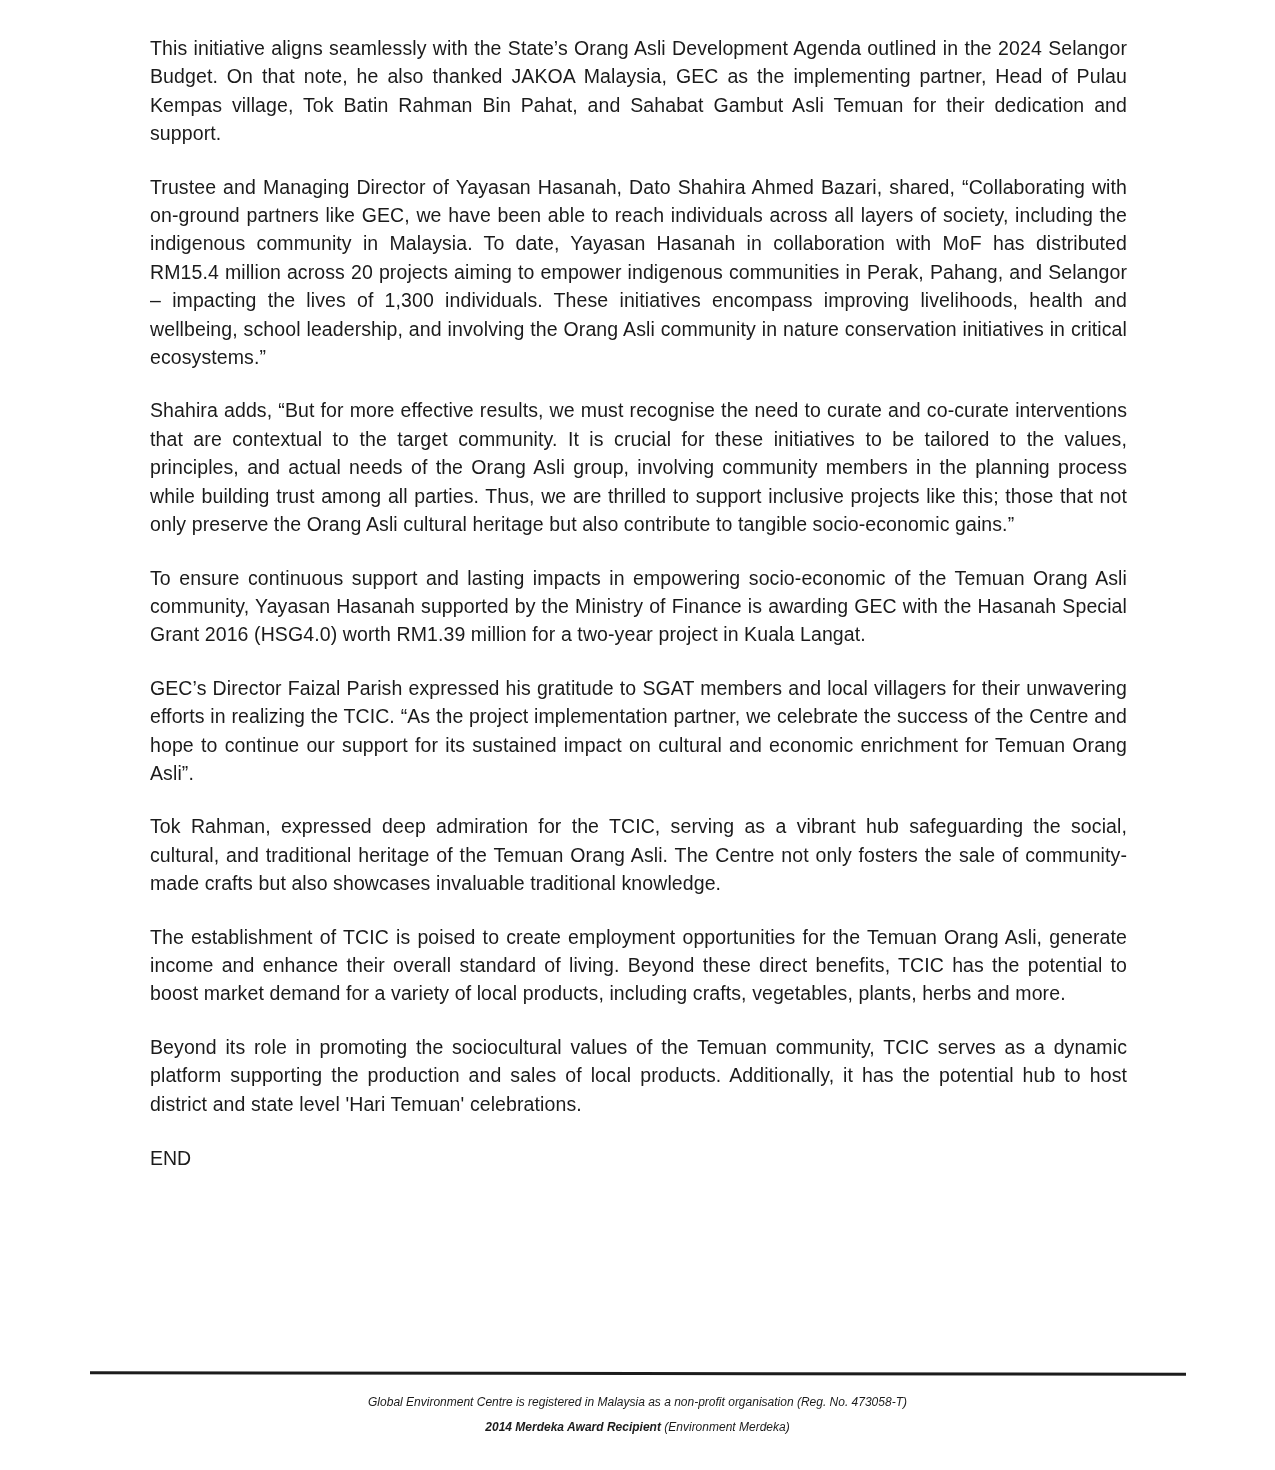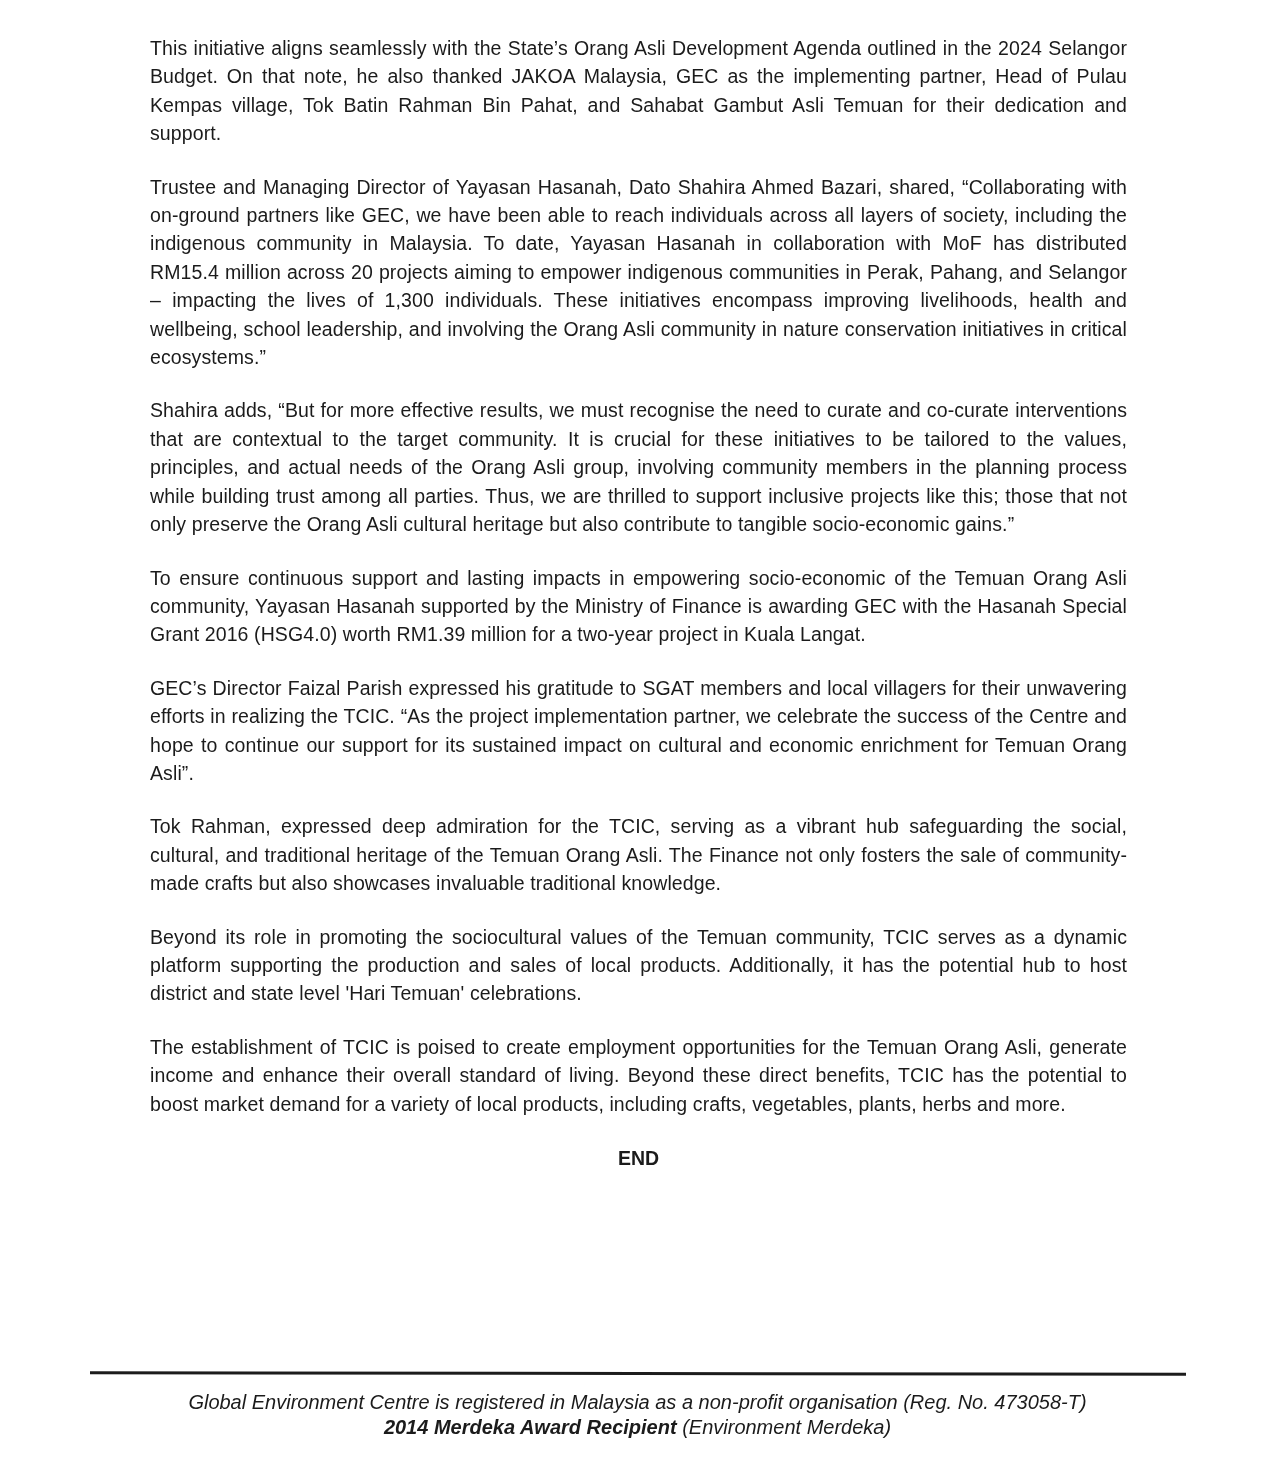--- a/index.html
+++ b/index.html
@@ -27,61 +27,61 @@
     font-size: 19.5px;
     line-height: 28.4px;
     text-align: justify;
     letter-spacing: 0.1px;
   }
   .end-marker {
     margin: 0;
     padding-top: 1px;
     font-size: 19.5px;
     line-height: 28.4px;
-    font-weight: bold;
-    text-align: center;
+    font-weight: normal;
+    text-align: left;
   }
   .footer-divider {
     position: absolute;
     left: 90px;
     top: 1372px;
     width: 1096px;
     height: 2.5px;
     background: #1c1c1c;
     transform: rotate(0.08deg);
   }
   .footer {
     position: absolute;
     left: 0;
     top: 1390px;
     width: 1275px;
     text-align: center;
     font-style: italic;
-    font-size: 20px;
+    font-size: 12px;
     line-height: 25px;
     color: #1b1b1b;
   }
   .footer .award-bold {
     font-weight: bold;
   }
 </style>
 </head>
 <body>
 
 <div class="page">
 
   <div class="content">
     <p class="body-para">This initiative aligns seamlessly with the State’s Orang Asli Development Agenda outlined in the 2024 Selangor Budget. On that note, he also thanked JAKOA Malaysia, GEC as the implementing partner, Head of Pulau Kempas village, Tok Batin Rahman Bin Pahat, and Sahabat Gambut Asli Temuan for their dedication and support.</p>
     <p class="body-para">Trustee and Managing Director of Yayasan Hasanah, Dato Shahira Ahmed Bazari, shared, “Collaborating with on-ground partners like GEC, we have been able to reach individuals across all layers of society, including the indigenous community in Malaysia. To date, Yayasan Hasanah in collaboration with MoF has distributed RM15.4 million across 20 projects aiming to empower indigenous communities in Perak, Pahang, and Selangor – impacting the lives of 1,300 individuals. These initiatives encompass improving livelihoods, health and wellbeing, school leadership, and involving the Orang Asli community in nature conservation initiatives in critical ecosystems.”</p>
     <p class="body-para">Shahira adds, “But for more effective results, we must recognise the need to curate and co-curate interventions that are contextual to the target community. It is crucial for these initiatives to be tailored to the values, principles, and actual needs of the Orang Asli group, involving community members in the planning process while building trust among all parties. Thus, we are thrilled to support inclusive projects like this; those that not only preserve the Orang Asli cultural heritage but also contribute to tangible socio-economic gains.”</p>
     <p class="body-para">To ensure continuous support and lasting impacts in empowering socio-economic of the Temuan Orang Asli community, Yayasan Hasanah supported by the Ministry of Finance is awarding GEC with the Hasanah Special Grant 2016 (HSG4.0) worth RM1.39 million for a two-year project in Kuala Langat.</p>
     <p class="body-para">GEC’s Director Faizal Parish expressed his gratitude to SGAT members and local villagers for their unwavering efforts in realizing the TCIC. “As the project implementation partner, we celebrate the success of the Centre and hope to continue our support for its sustained impact on cultural and economic enrichment for Temuan Orang Asli”.</p>
-    <p class="body-para">Tok Rahman, expressed deep admiration for the TCIC, serving as a vibrant hub safeguarding the social, cultural, and traditional heritage of the Temuan Orang Asli. The Finance not only fosters the sale of community-made crafts but also showcases invaluable traditional knowledge.</p>
+    <p class="body-para">Tok Rahman, expressed deep admiration for the TCIC, serving as a vibrant hub safeguarding the social, cultural, and traditional heritage of the Temuan Orang Asli. The Centre not only fosters the sale of community-made crafts but also showcases invaluable traditional knowledge.</p>
+    <p class="body-para">The establishment of TCIC is poised to create employment opportunities for the Temuan Orang Asli, generate income and enhance their overall standard of living. Beyond these direct benefits, TCIC has the potential to boost market demand for a variety of local products, including crafts, vegetables, plants, herbs and more.</p>
     <p class="body-para">Beyond its role in promoting the sociocultural values of the Temuan community, TCIC serves as a dynamic platform supporting the production and sales of local products. Additionally, it has the potential hub to host district and state level 'Hari Temuan' celebrations.</p>
-    <p class="body-para">The establishment of TCIC is poised to create employment opportunities for the Temuan Orang Asli, generate income and enhance their overall standard of living. Beyond these direct benefits, TCIC has the potential to boost market demand for a variety of local products, including crafts, vegetables, plants, herbs and more.</p>
     <p class="end-marker">END</p>
   </div>
 
   <div class="footer-divider"></div>
 
   <div class="footer">
     <div>Global Environment Centre is registered in Malaysia as a non-profit organisation (Reg. No. 473058-T)</div>
     <div><span class="award-bold">2014 Merdeka Award Recipient</span><span> (Environment Merdeka)</span></div>
   </div>
 

